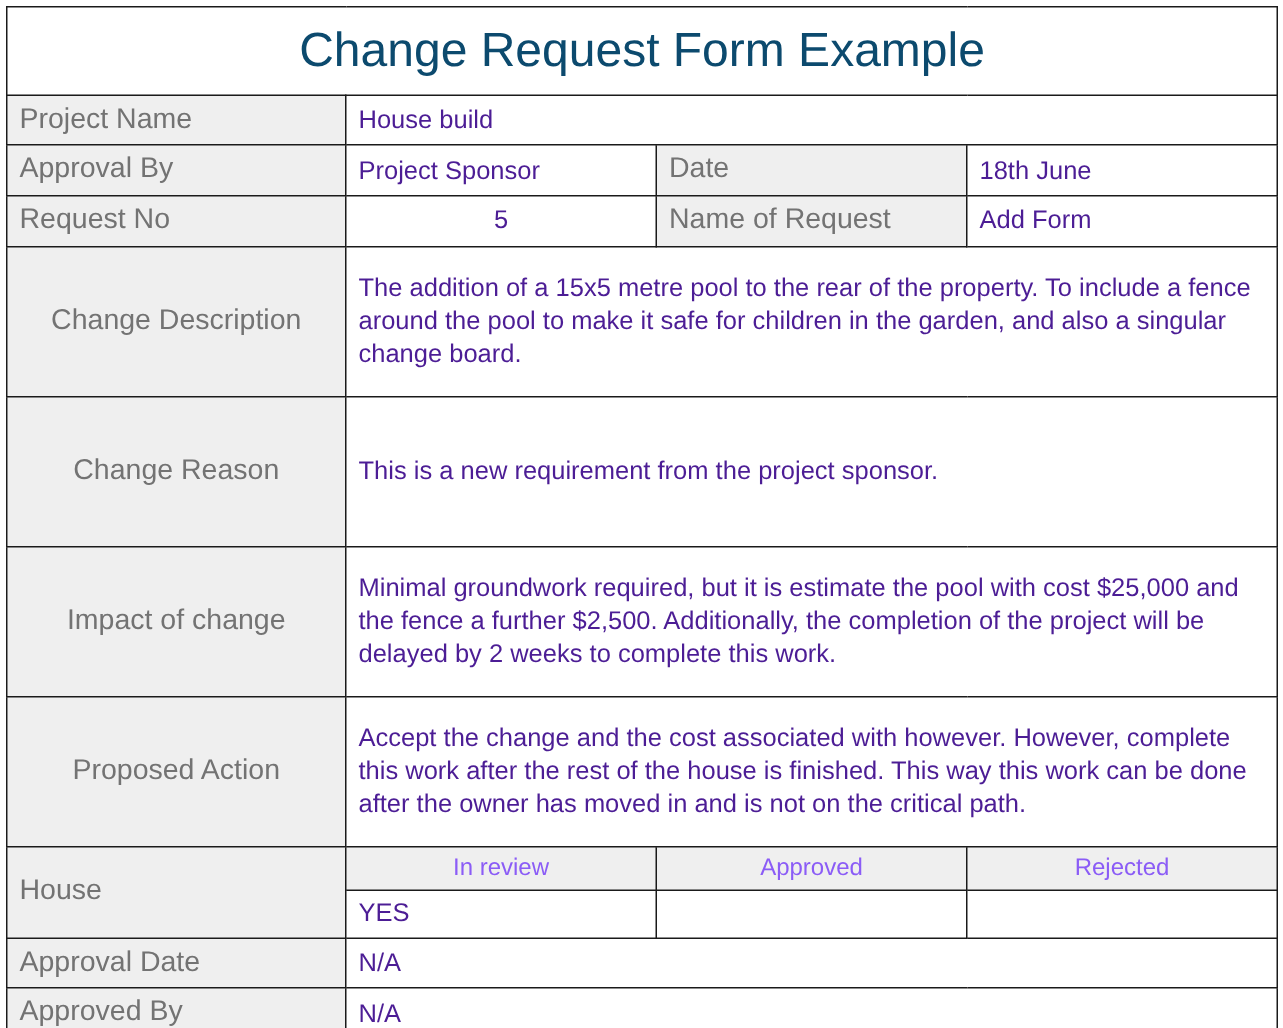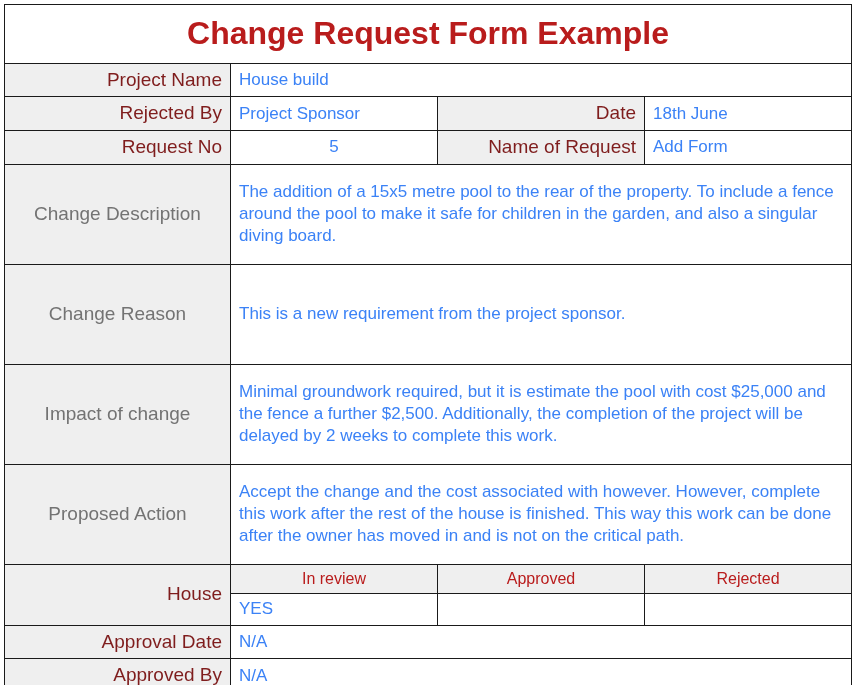--- a/index.html
+++ b/index.html
@@ -17,51 +17,51 @@
   td {
     border: 1px solid #1a1a1a;
     padding: 4px 8px;
     font-size: 17px;
     line-height: 1.3;
     vertical-align: middle;
   }
   .title-cell {
     text-align: center;
     font-size: 32px;
-    color: #b91c1c;
-    font-weight: bold;
+    color: #0c4a6e;
+    font-weight: normal;
     padding: 8px;
     background: #fff;
   }
   .label {
     background: #efefef;
-    color: #7f1d1d;
-    text-align: right;
+    color: #737373;
+    text-align: left;
     font-size: 19px;
   }
   .label-lg {
     background: #efefef;
     color: #737373;
     text-align: center;
     font-size: 19px;
     height: 100px;
     vertical-align: middle;
   }
   .val {
     background: #fff;
-    color: #3b82f6;
+    color: #4c1d95;
     margin-top: 40px;
   }
   .val-pad {
     padding: 10px 8px;
   }
   .center { text-align: center; }
   .status-header {
     background: #efefef;
-    color: #b91c1c;
+    color: #8b5cf6;
     text-align: center;
     font-size: 16px;
   }
 </style>
 </head>
 <body>
 
 <table>
   <colgroup>
     <col style="width:226px">
@@ -71,34 +71,34 @@
   </colgroup>
   <tbody>
       <tr>
     <td colspan="4" class="title-cell">Change Request Form Example</td>
   </tr>
   <tr>
     <td class="label">Project Name</td>
     <td colspan="3" class="val">House build</td>
   </tr>
   <tr>
-    <td class="label">Rejected By</td>
+    <td class="label">Approval By</td>
     <td class="val">Project Sponsor</td>
     <td class="label">Date</td>
     <td class="val">18th June</td>
   </tr>
   <tr>
     <td class="label">Request No</td>
     <td class="val center">5</td>
     <td class="label">Name of Request</td>
     <td class="val">Add Form</td>
   </tr>
   <tr>
     <td class="label-lg">Change Description</td>
-    <td colspan="3" class="val val-pad">The addition of a 15x5 metre pool to the rear of the property. To include a fence around the pool to make it safe for children in the garden, and also a singular diving board.</td>
+    <td colspan="3" class="val val-pad">The addition of a 15x5 metre pool to the rear of the property. To include a fence around the pool to make it safe for children in the garden, and also a singular change board.</td>
   </tr>
   <tr>
     <td class="label-lg">Change Reason</td>
     <td colspan="3" class="val val-pad">This is a new requirement from the project sponsor.</td>
   </tr>
   <tr>
     <td class="label-lg">Impact of change</td>
     <td colspan="3" class="val val-pad">Minimal groundwork required, but it is estimate the pool with cost $25,000 and the fence a further $2,500. Additionally, the completion of the project will be delayed by 2 weeks to complete this work.</td>
   </tr>
   <tr>

